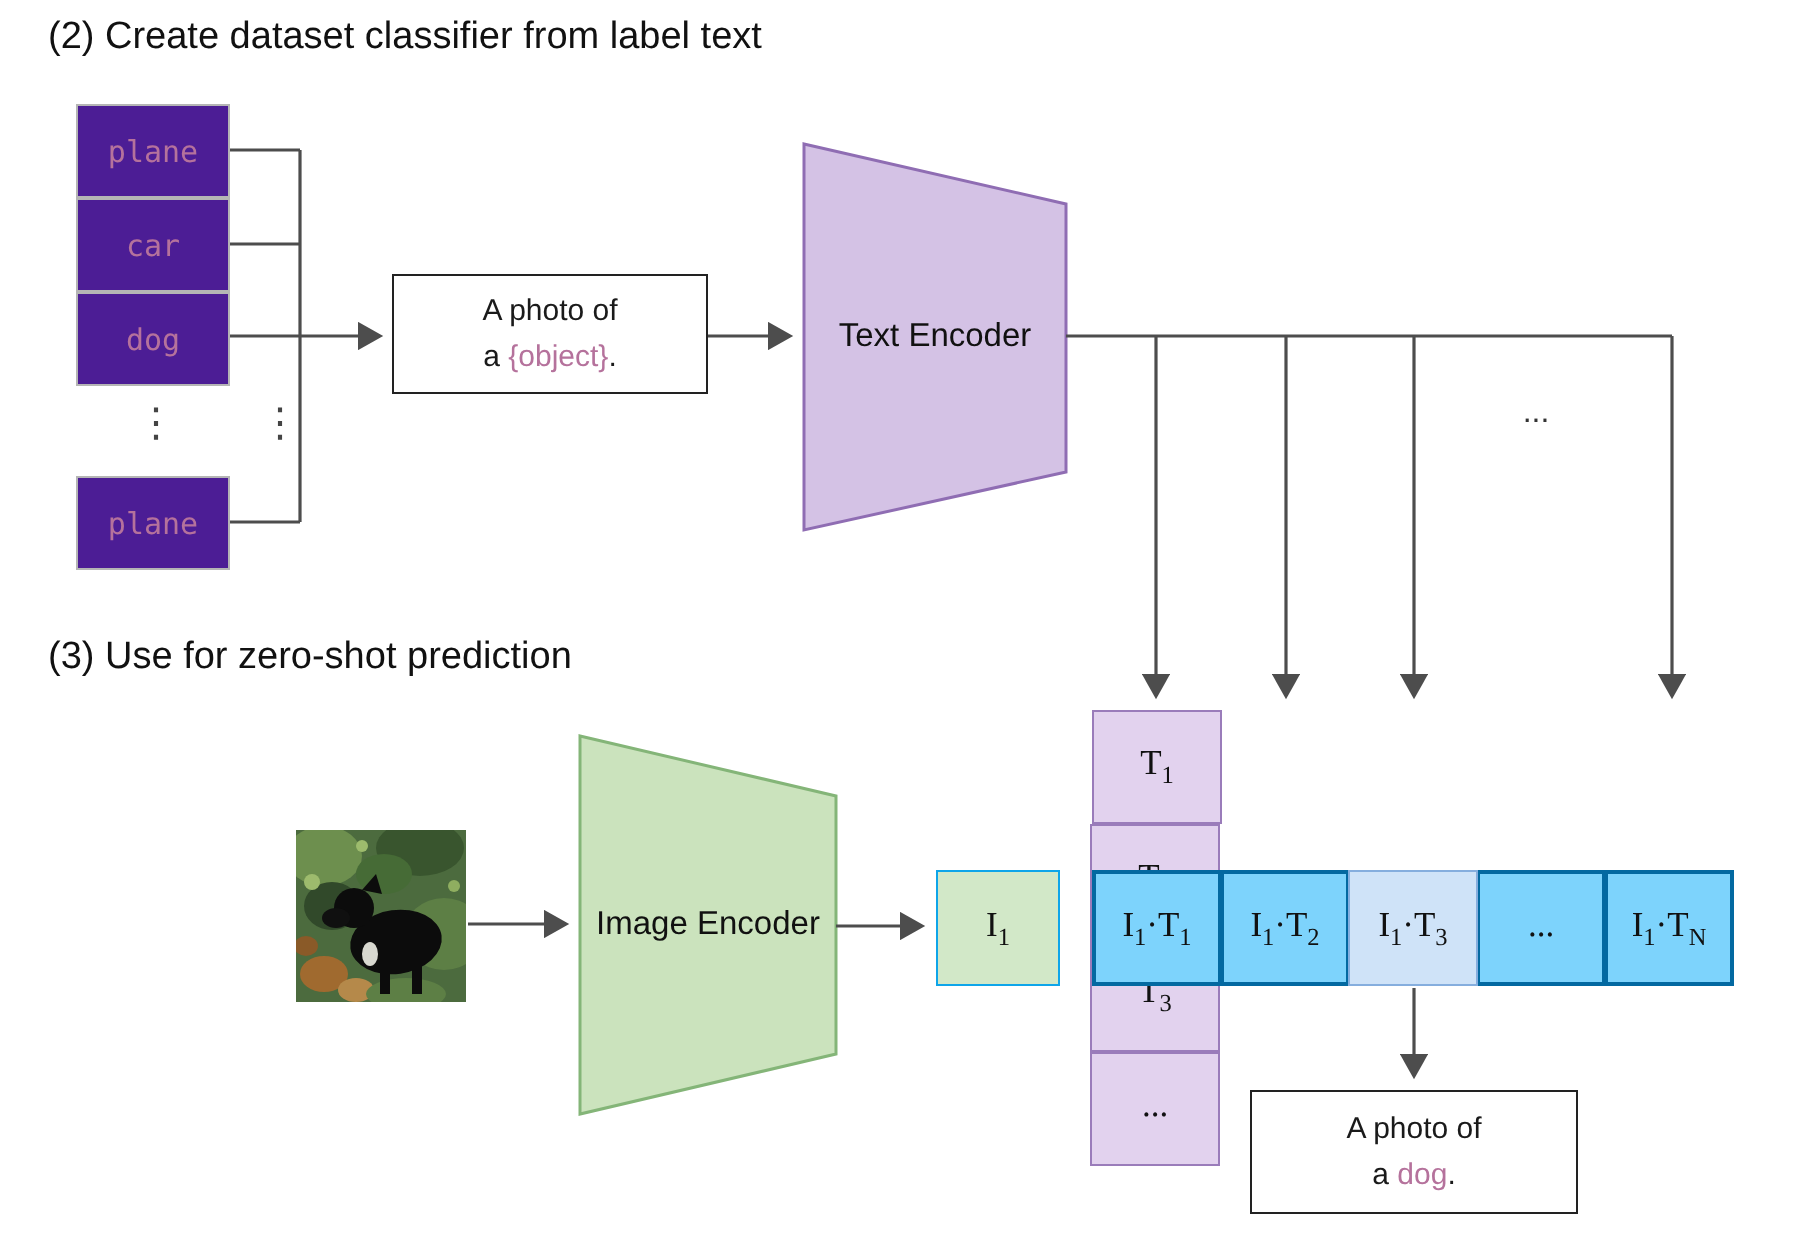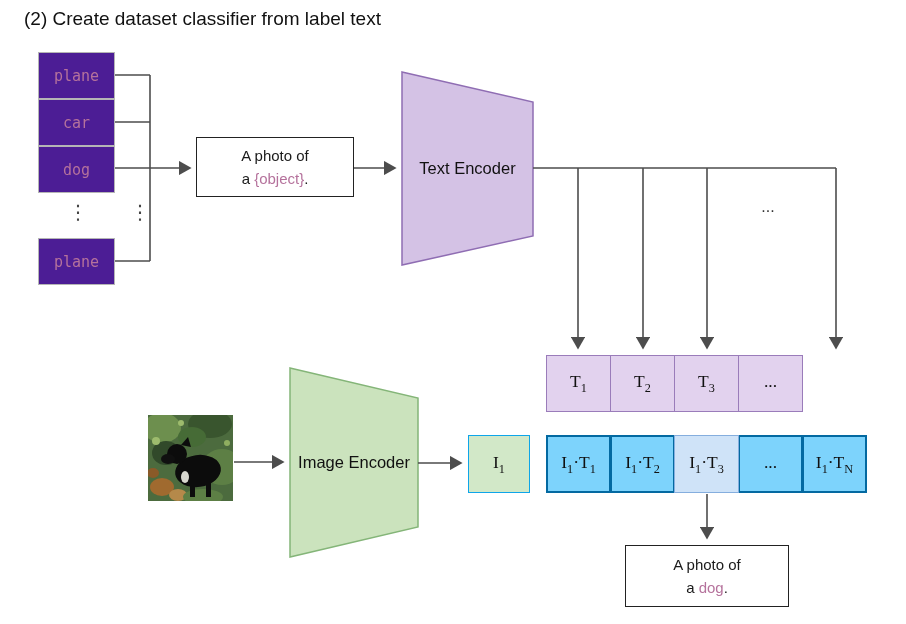--- a/index.html
+++ b/index.html
@@ -104,35 +104,36 @@
 
   <div class="mono-box" style="left:196px;top:137px;width:158px;height:60px;">
     <div><span>A photo of</span></div>
     <div><span>a </span><span class="mauve">{object}</span><span>.</span></div>
   </div>
 
   <div class="enc-label" style="left:407px;top:140px;width:121px;height:56px;">Text Encoder</div>
 
   <div class="abs dots-top" style="left:748px;top:198px;width:40px;">...</div>
 
-  <div class="cell-row" style="left:546px;top:355px;">
+  <div class="cell-row" style="left:546px;top:355px;flex-direction:column;">
     <div class="cell t-cell">
         <span><span>T</span><sub>1</sub></span>
       </div>
     <div class="cell t-cell">
         <span><span>T</span><sub>2</sub></span>
       </div>
     <div class="cell t-cell">
         <span><span>T</span><sub>3</sub></span>
       </div>
     <div class="cell t-cell">
         <span><span>...</span><sub></sub></span>
       </div>
   </div>
 
+  <div class="abs panel-title" style="left:24px;top:318px;">(3) Use for zero-shot prediction</div>
 
   <div class="photo">
     <svg width="85" height="86" viewBox="0 0 85 86">
       <rect width="85" height="86" fill="#4c6b3e"></rect>
       <ellipse cx="14" cy="13" rx="19" ry="15" fill="#6d8f4e"></ellipse>
       <ellipse cx="62" cy="9" rx="22" ry="14" fill="#39552e"></ellipse>
       <ellipse cx="74" cy="52" rx="20" ry="18" fill="#5d7f45"></ellipse>
       <ellipse cx="18" cy="38" rx="14" ry="12" fill="#31492a"></ellipse>
       <ellipse cx="44" cy="22" rx="14" ry="10" fill="#466b36"></ellipse>
       <circle cx="8" cy="26" r="4" fill="#9dbb6d"></circle>

